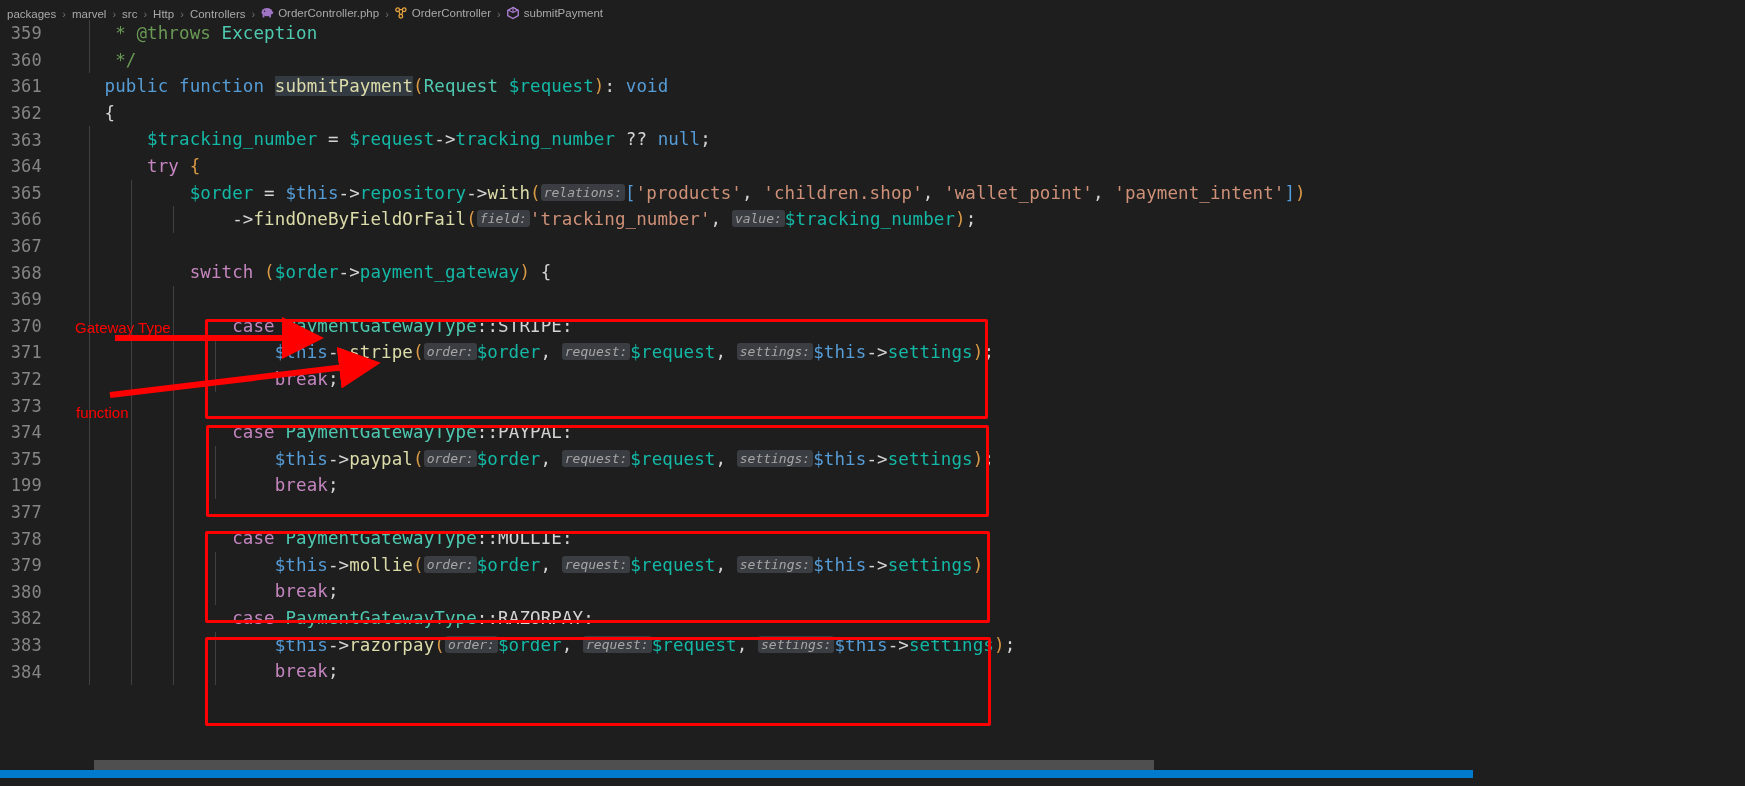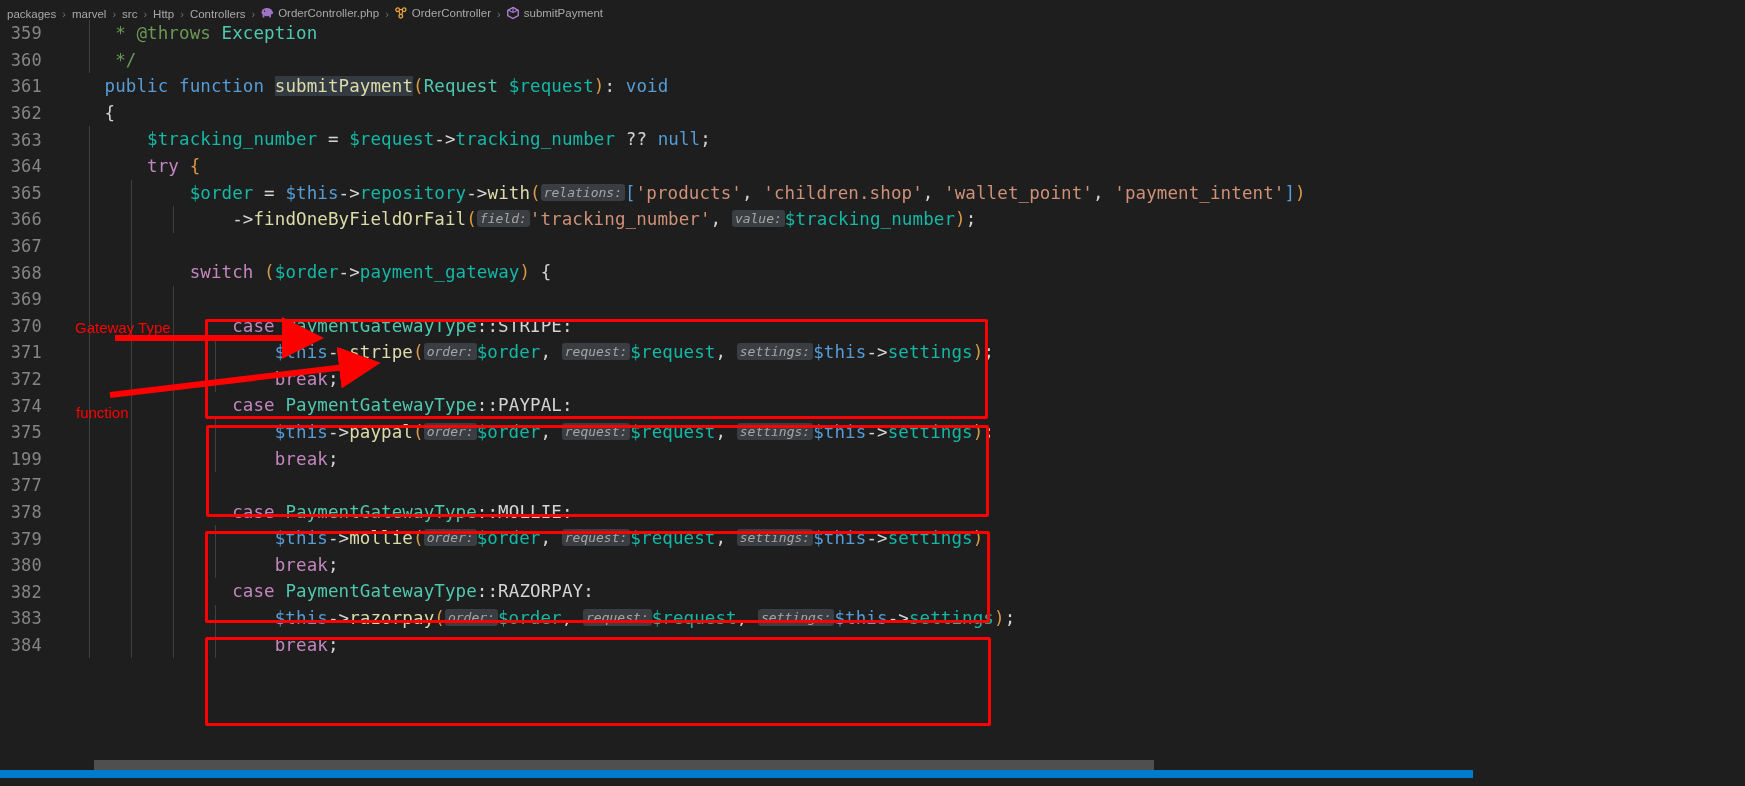--- a/index.html
+++ b/index.html
@@ -206,20 +206,24 @@
         <div class="lineno">370</div>
         <div class="codecell"><div class="guide" style="left: 27px;"></div><div class="guide" style="left: 69px;"></div><div class="guide" style="left: 111px;"></div><span><span class="plain">                </span><span class="ctrl">case</span><span class="plain"> </span><span class="cls">PaymentGatewayType</span><span class="plain">::</span><span class="plain">STRIPE</span><span class="plain">:</span></span></div>
       </div>
       <div class="row">
         <div class="lineno">371</div>
         <div class="codecell"><div class="guide" style="left: 27px;"></div><div class="guide" style="left: 69px;"></div><div class="guide" style="left: 111px;"></div><div class="guide" style="left: 153px;"></div><span><span class="plain">                    </span><span class="kwblue">$this</span><span class="plain">-&gt;</span><span class="fn">stripe</span><span class="paren">(</span><span class="hint">order:</span><span class="var">$order</span><span class="plain">, </span><span class="hint">request:</span><span class="var">$request</span><span class="plain">, </span><span class="hint">settings:</span><span class="kwblue">$this</span><span class="plain">-&gt;</span><span class="var">settings</span><span class="paren">)</span><span class="plain">;</span></span></div>
       </div>
       <div class="row">
         <div class="lineno">372</div>
         <div class="codecell"><div class="guide" style="left: 27px;"></div><div class="guide" style="left: 69px;"></div><div class="guide" style="left: 111px;"></div><div class="guide" style="left: 153px;"></div><span><span class="plain">                    </span><span class="ctrl">break</span><span class="plain">;</span></span></div>
+      </div>
+      <div class="row">
+        <div class="lineno">373</div>
+        <div class="codecell"><div class="guide" style="left: 27px;"></div><div class="guide" style="left: 69px;"></div><div class="guide" style="left: 111px;"></div><span></span></div>
       </div>
       <div class="row">
         <div class="lineno">374</div>
         <div class="codecell"><div class="guide" style="left: 27px;"></div><div class="guide" style="left: 69px;"></div><div class="guide" style="left: 111px;"></div><span><span class="plain">                </span><span class="ctrl">case</span><span class="plain"> </span><span class="cls">PaymentGatewayType</span><span class="plain">::</span><span class="plain">PAYPAL</span><span class="plain">:</span></span></div>
       </div>
       <div class="row">
         <div class="lineno">375</div>
         <div class="codecell"><div class="guide" style="left: 27px;"></div><div class="guide" style="left: 69px;"></div><div class="guide" style="left: 111px;"></div><div class="guide" style="left: 153px;"></div><span><span class="plain">                    </span><span class="kwblue">$this</span><span class="plain">-&gt;</span><span class="fn">paypal</span><span class="paren">(</span><span class="hint">order:</span><span class="var">$order</span><span class="plain">, </span><span class="hint">request:</span><span class="var">$request</span><span class="plain">, </span><span class="hint">settings:</span><span class="kwblue">$this</span><span class="plain">-&gt;</span><span class="var">settings</span><span class="paren">)</span><span class="plain">;</span></span></div>
       </div>
       <div class="row">

